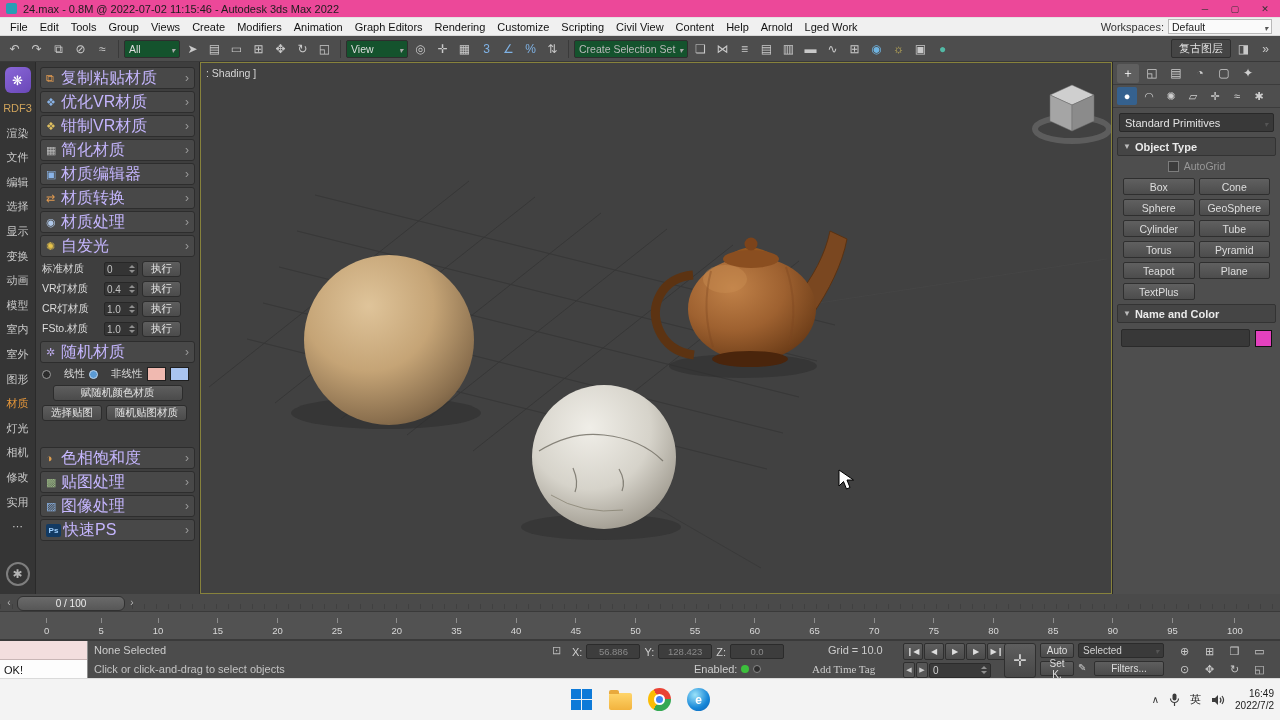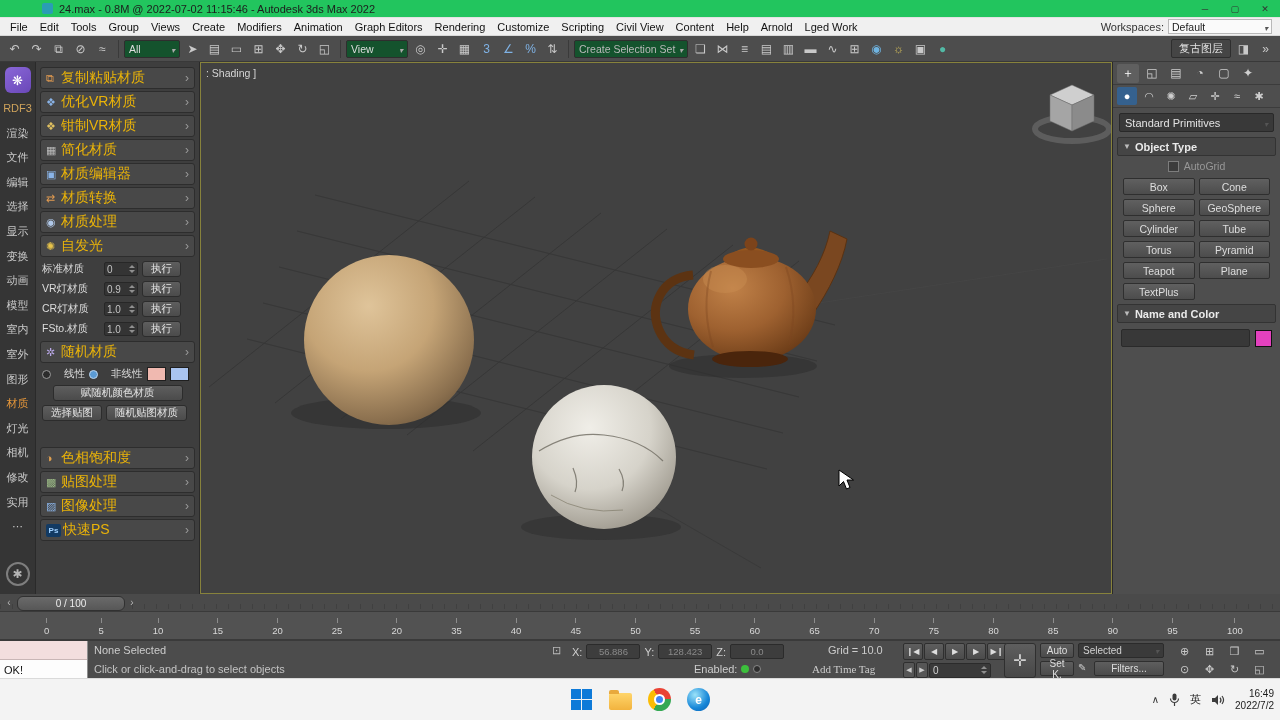--- a/index.html
+++ b/index.html
@@ -1,20 +1,20 @@
 <!DOCTYPE html>
 <html><head>
 <meta charset="utf-8">
 <style>
   html,body{margin:0;padding:0;}
   body{width:1280px;height:720px;overflow:hidden;font-family:"Liberation Sans",sans-serif;background:#4d4d4d;-webkit-font-smoothing:antialiased;}
   #app{position:relative;width:1280px;height:720px;background:#4d4d4d;}
 
   
-  .titlebar{position:absolute;left:0;top:0;width:1280px;height:18px;background:#22c55e;display:flex;align-items:center;font-size:11px;color:#1d1d1d;border-bottom:1px solid #e3e3e3;box-sizing:border-box;padding-left:36px;}
+  .titlebar{position:absolute;left:0;top:0;width:1280px;height:18px;background:#ec4899;display:flex;align-items:center;font-size:11px;color:#1d1d1d;border-bottom:1px solid #e3e3e3;box-sizing:border-box;}
   .appicon{width:11px;height:11px;margin:0 6px 0 6px;background:#2a9db5;border-radius:2px;flex:none;}
   .titlebar .title{white-space:nowrap;}
   .wincontrols{margin-left:auto;display:flex;height:100%;}
   .wc{width:30px;height:100%;display:flex;align-items:center;justify-content:center;font-size:9px;color:#333;}
 
   
   .menubar{position:absolute;left:0;top:18px;width:1280px;height:18px;background:#f0f0f0;display:flex;align-items:center;font-size:11px;color:#111;border-bottom:1px solid #d8d8d8;box-sizing:border-box;}
   .menus{list-style:none;margin:0;padding:0 0 0 4px;display:flex;height:100%;}
   .menu-item{padding:0 6px;display:flex;align-items:center;white-space:nowrap;}
   .workspaces{margin-left:auto;display:flex;align-items:center;gap:4px;padding-right:8px;color:#333;}
@@ -45,21 +45,21 @@
   .stripitem{font-size:11px;color:#c9c9c9;line-height:24.6px;white-space:nowrap;}
   .stripitem.gold{color:#cfa35b;}
   .stripitem.active{color:#e8983a;}
   .gear{margin-top:auto;margin-bottom:8px;width:24px;height:24px;border-radius:50%;border:2px solid #7e7e7e;color:#b5b5b5;display:flex;align-items:center;justify-content:center;font-size:12px;box-sizing:border-box;}
 
   
   .pluginpanel{width:164px;height:532px;background:#3e3e3e;border-right:1px solid #2a2a2a;box-sizing:border-box;overflow:hidden;padding-top:3px;}
   .phead{display:flex;align-items:center;height:20px;margin:2px 4px;padding:0 5px;background:#484848;border:1px solid #2d2d2d;border-radius:3px;}
   .phead .picon{width:15px;font-size:11px;color:#c9c9c9;flex:none;}
   .phead .picon.psbadge{width:15px;height:13px;background:#123a63;color:#9fd0ff;border-radius:2px;font-size:8px;display:flex;align-items:center;justify-content:center;font-weight:bold;margin-right:2px;}
-  .phead .plabel{flex:1;font-size:14px;color:#eab308;white-space:nowrap;overflow:hidden;}
+  .phead .plabel{flex:1;font-size:16px;color:#c4b5fd;white-space:nowrap;overflow:hidden;}
   .phead .chev{color:#9a9a9a;font-size:12px;}
   .phead .chev::after{content:"›";}
   .icon-selfillum{color:#e8c44a !important;}
   .icon-random{color:#b9a8e8 !important;}
   .prow{display:flex;align-items:center;margin:4px 6px;gap:4px;}
   .prow-label{font-size:10.5px;color:#dcdcdc;width:58px;white-space:nowrap;}
   .pfield{display:flex;align-items:center;width:34px;height:14px;background:#343434;border:1px solid #272727;border-radius:2px;font-size:10px;color:#c3c3c3;padding:0 2px;box-sizing:border-box;}
   .pfield span{flex:1;}
   .spin{display:inline-flex;flex-direction:column;gap:2px;}
   .spin i{width:0;height:0;border-left:3px solid transparent;border-right:3px solid transparent;}
@@ -369,21 +369,21 @@
                 <i class="up"></i>
                 <i class="dn"></i>
               </i>
             </span>
             <button class="pbtn">执行</button>
           </div>
 
           <div class="prow">
             <span class="prow-label">VR灯材质</span>
             <span class="pfield">
-              <span>0.9</span>
+              <span>0.4</span>
               <i class="spin">
                 <i class="up"></i>
                 <i class="dn"></i>
               </i>
             </span>
             <button class="pbtn">执行</button>
           </div>
 
           <div class="prow">
             <span class="prow-label">CR灯材质</span>

